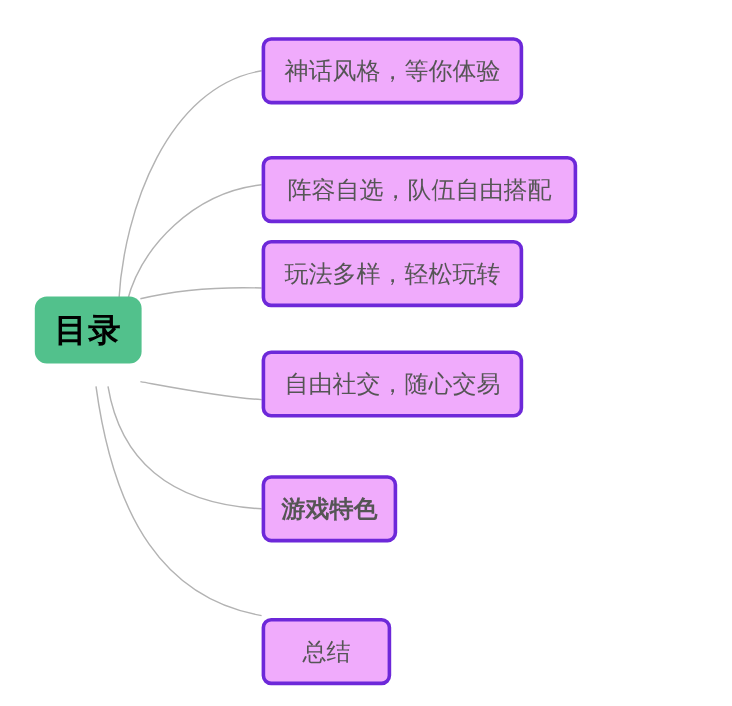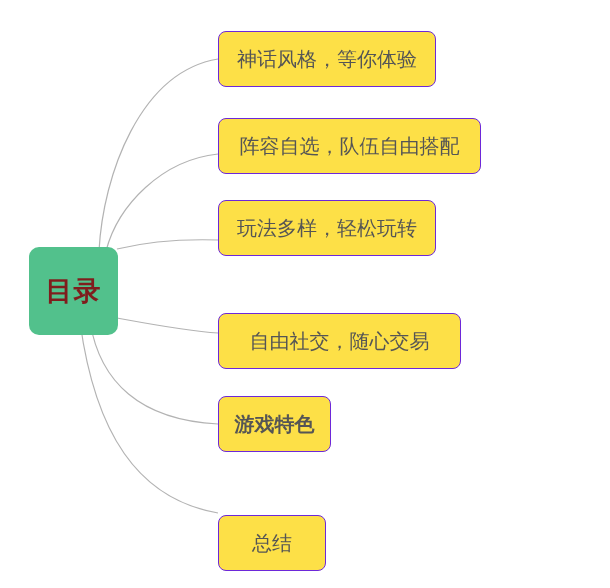--- a/index.html
+++ b/index.html
@@ -25,53 +25,53 @@
   .connector-layer path {
     fill: none;
     stroke: #b3b3b3;
     stroke-width: 1.2;
   }
   .root-node {
     position: absolute;
     left: 29px;
     top: 247px;
     width: 89px;
-    height: 88px;
+    height: 56px;
     background: #52c18c;
     border-radius: 10px;
-    color: #7f1d1d;
+    color: #000000;
     font-size: 27px;
     font-weight: bold;
     display: flex;
     align-items: center;
     justify-content: center;
     letter-spacing: 1px;
     box-sizing: border-box;
     cursor: default;
   }
   .branch-node {
     position: absolute;
     left: 218px;
     height: 56px;
-    background: #fde047;
-    border: 1px solid #6d28d9;
+    background: #f0abfc;
+    border: 3px solid #6d28d9;
     border-radius: 8px;
     color: #555555;
     font-size: 20px;
     display: flex;
     align-items: center;
     justify-content: center;
     white-space: nowrap;
     box-sizing: border-box;
     cursor: default;
   }
   .b0 { top: 31px;  width: 218px; }
-  .b1 { top: 118px; width: 263px; }
+  .b1 { top: 130px; width: 263px; }
   .b2 { top: 200px; width: 218px; }
-  .b3 { top: 313px; width: 243px; }
+  .b3 { top: 292px; width: 218px; }
   .b4 { top: 396px; width: 113px; font-weight: bold; }
   .b5 { top: 486px; width: 108px; margin-top: 29px; }
 </style>
 </head>
 <body>
 
 <div class="canvas">
 
   <svg class="connector-layer" viewBox="0 0 610 588" xmlns="http://www.w3.org/2000/svg">
     <path d="M 99,251 C 103,175 140,72 218,59" stroke="#b3b3b3"></path>

